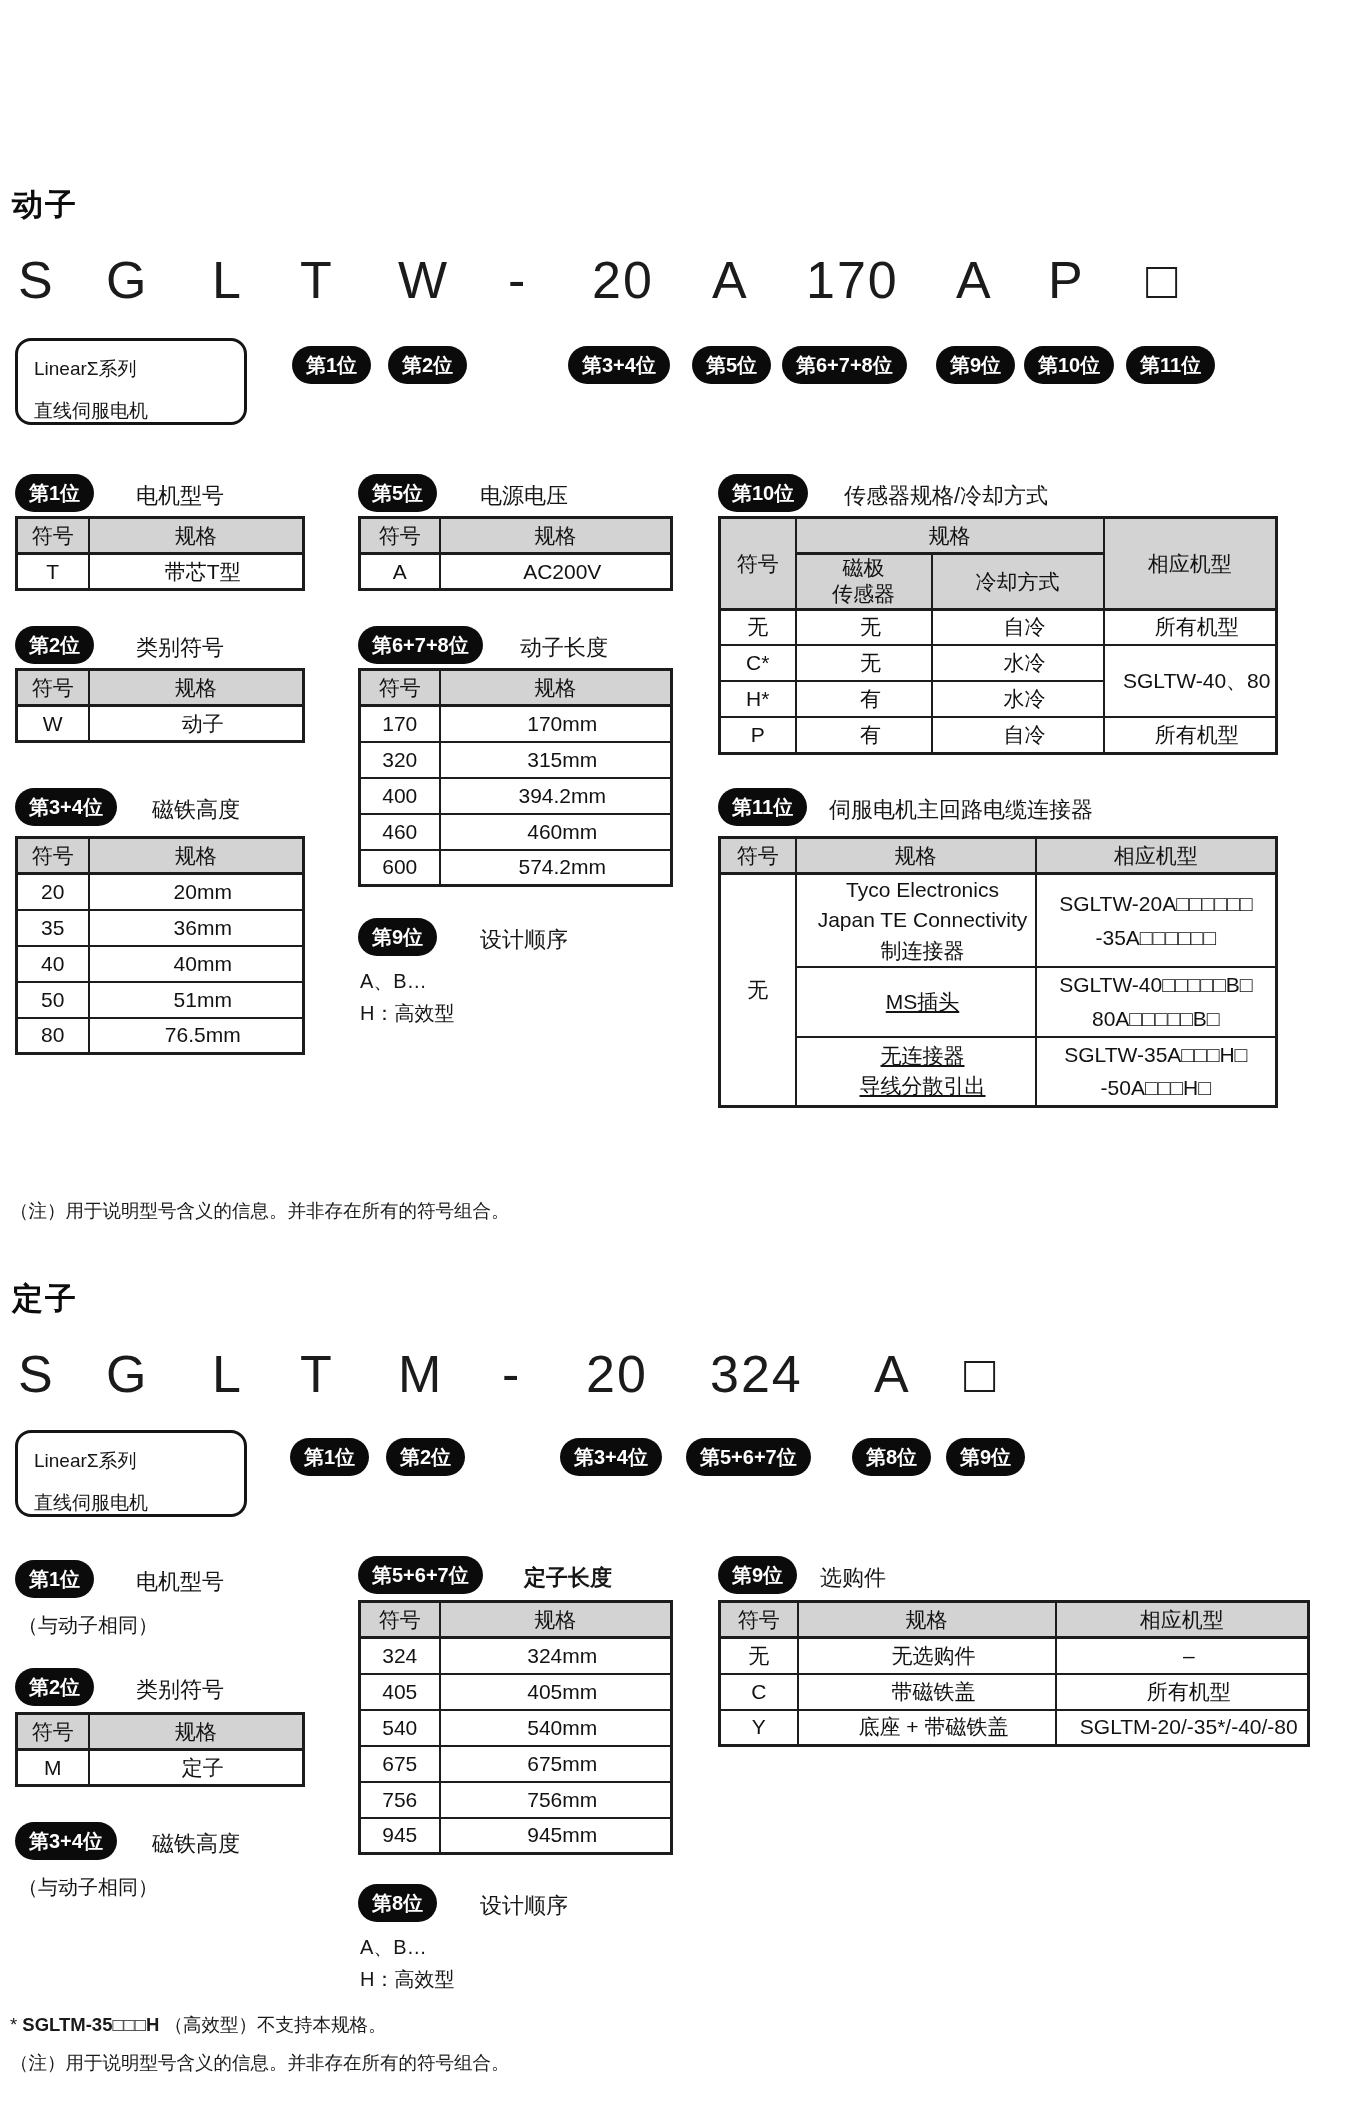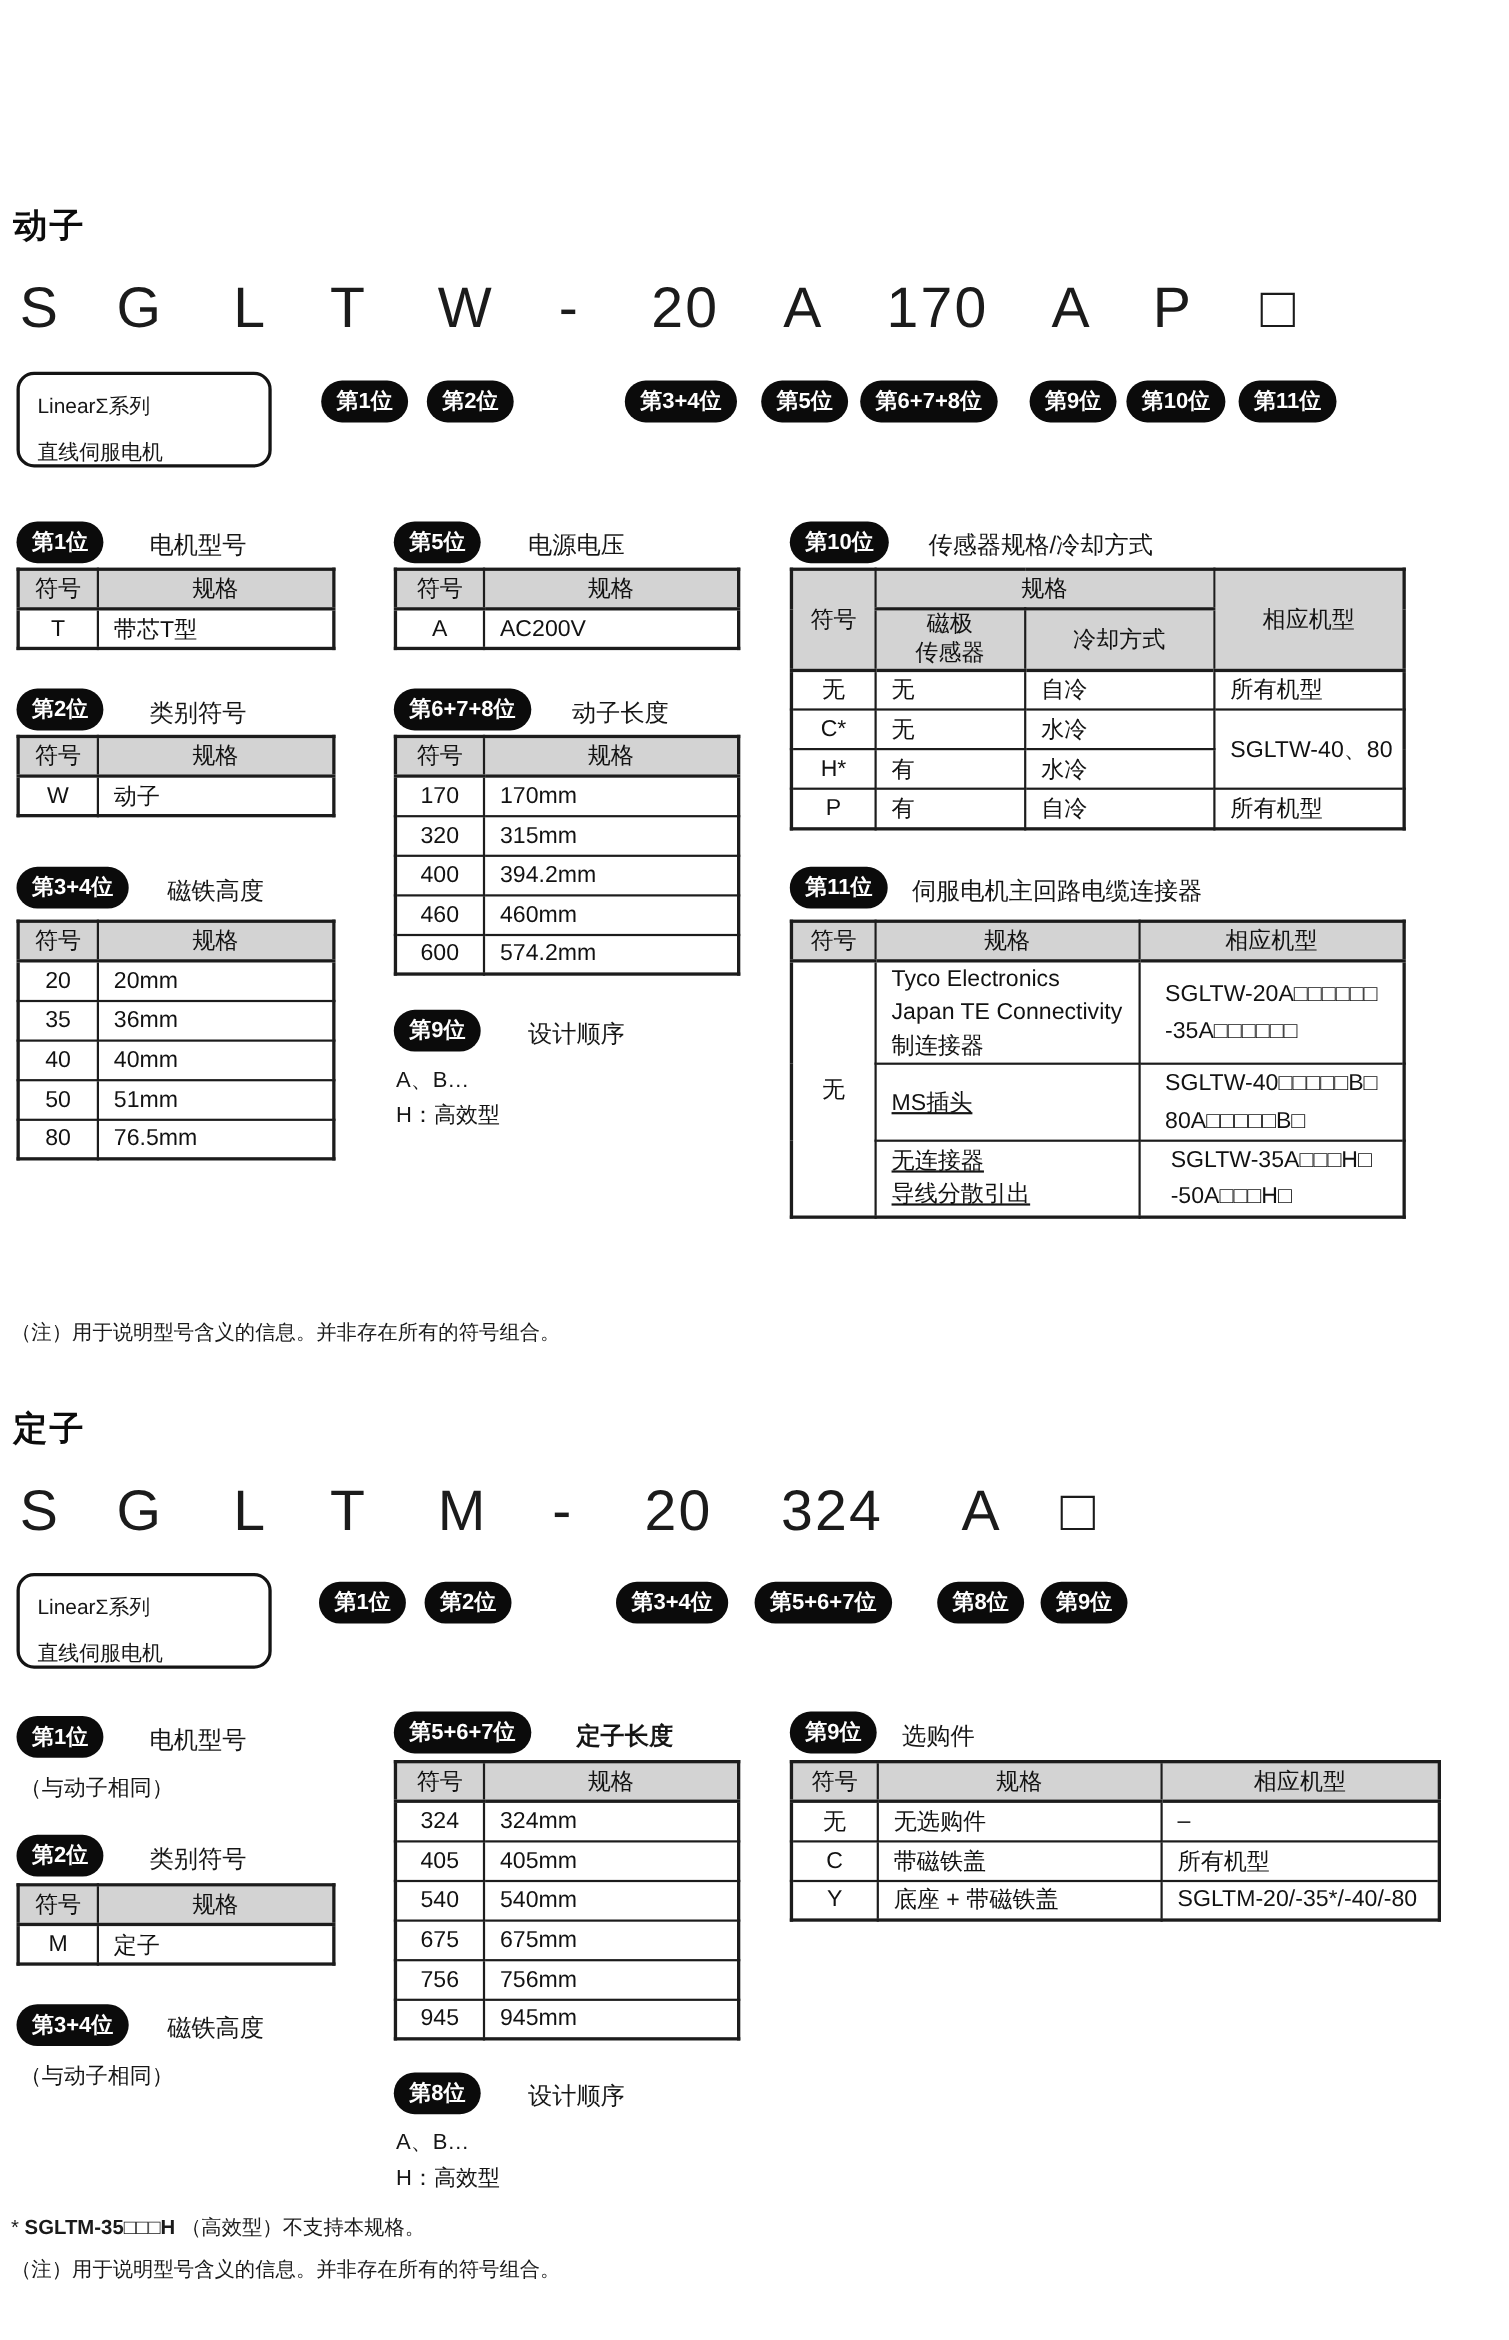--- a/index.html
+++ b/index.html
@@ -31,30 +31,30 @@
 
   
   table.spec{border-collapse:collapse;table-layout:fixed;position:absolute;background:#fff;
              border:3px solid #1c1c1c;}
   .spec th,.spec td{border:2px solid #1c1c1c;font-size:21px;color:#121212;
                     padding:0;vertical-align:middle;overflow:hidden;}
   .spec thead th{background:#d3d3d3;font-weight:normal;border-bottom:3px solid #1c1c1c;line-height:1.2;}
   .spec tr{height:36px;}
   td.sym{text-align:center;}
   th.c{text-align:center;margin-top:31px;}
-  td.l{text-align:left;padding-left:14px;}
+  td.l{text-align:center;padding-left:14px;}
   .mlh1{height:32px;}
   .mlh2{height:64px;}
   .r-tall1{height:110px;}
   .r-tall2{height:78px;text-decoration:underline;}
   .r-opt{height:46px;}
   .two-line div{line-height:1.25;}
   .spec td .cellblock{line-height:1.45;}
   .model-cell{text-align:center;}
-  .mlines{display:inline-block;text-align:left;line-height:1.6;}
+  .mlines{display:inline-block;text-align:center;line-height:1.6;}
 
   .footnote{position:absolute;font-size:18.5px;color:#1a1a1a;white-space:nowrap;}
   .fn-bold{font-weight:bold;}
 </style>
 </head>
 <body>
 
 <div class="page">
 
 

